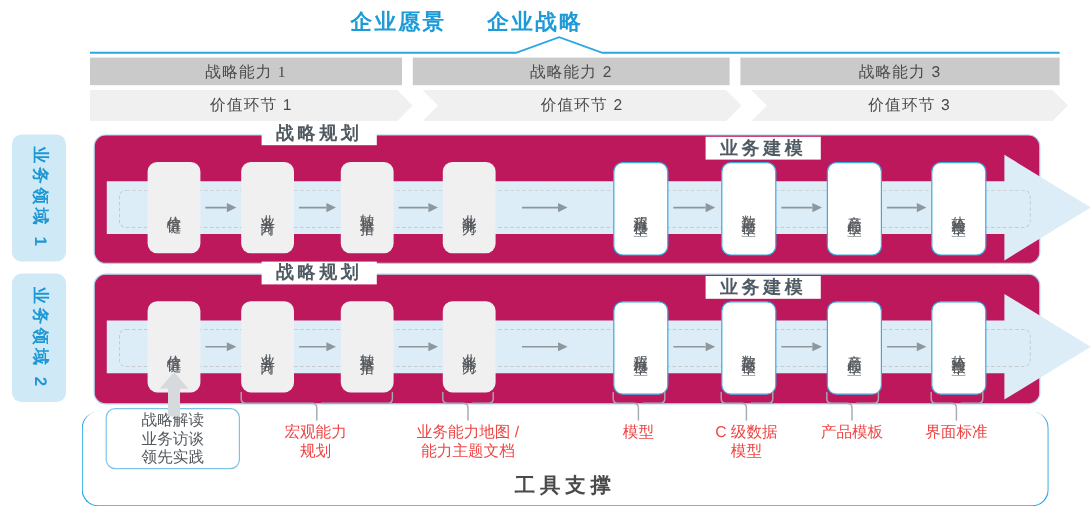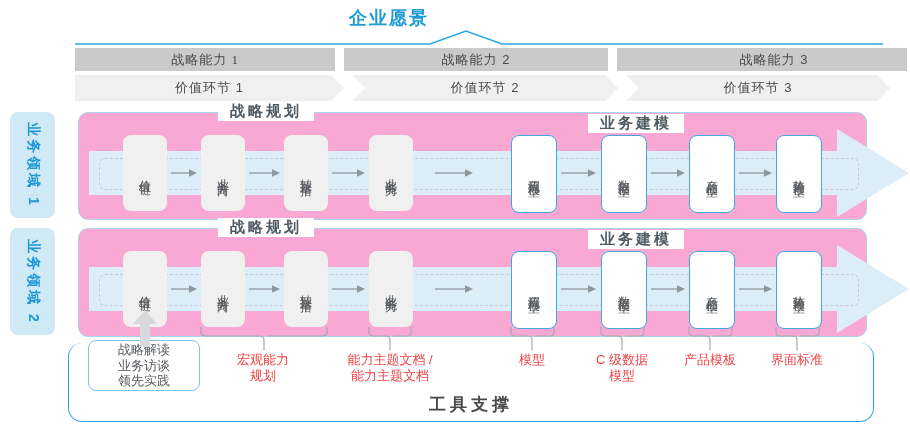--- a/index.html
+++ b/index.html
@@ -5,36 +5,36 @@
   html,body{margin:0;padding:0;background:#fff;}
   .stage{position:relative;width:910px;height:432px;background:#fff;overflow:hidden;
          font-family:"Liberation Sans","DejaVu Sans",sans-serif;color:#4a4a4a;}
   
   .title-bar{position:absolute;top:6px;left:0;width:778px;display:flex;justify-content:center;gap:34px;}
   .title-bar span{font-size:18px;font-weight:bold;color:#1E9BD7;letter-spacing:2px;}
   
   .cap-bar{position:absolute;top:48px;height:23px;background:#CACACA;
            display:flex;align-items:center;justify-content:center;
            font-size:13px;color:#4A4A4A;letter-spacing:1px;}
-  .cap1{left:75px;width:260px;font-family:Liberation Serif, serif;} .cap2{left:344px;width:264px;justify-content:center;} .cap3{left:617px;width:266px;padding-left:24px;}
+  .cap1{left:75px;width:260px;font-family:Liberation Serif, serif;} .cap2{left:344px;width:264px;justify-content:center;} .cap3{left:617px;width:266px;}
   
   .chev{position:absolute;top:75px;height:26px;background:#F0F0F0;
         display:flex;align-items:center;justify-content:center;
         font-size:13px;color:#4A4A4A;letter-spacing:1px;}
   .chev.first{clip-path:polygon(0 0,calc(100% - 13px) 0,100% 50%,calc(100% - 13px) 100%,0 100%);}
   .chev.mid{clip-path:polygon(0 0,calc(100% - 13px) 0,100% 50%,calc(100% - 13px) 100%,0 100%,13px 50%);}
   .chv1{left:75px;width:269px;} .chv2{left:352px;width:266px;} .chv3{left:626px;width:264px;}
   
   .domain{position:absolute;left:10px;width:45px;background:#CFE9F7;border-radius:8px;
           display:flex;align-items:center;justify-content:center;}
   .domain span{transform:rotate(90deg);white-space:nowrap;font-size:14px;font-weight:bold;
                color:#1E97D5;letter-spacing:3px;}
   .dom1{top:112px;height:106px;} .dom2{top:228px;height:107px;}
   
-  .panel{position:absolute;left:78px;width:787px;background:#f9a8d4;
+  .panel{position:absolute;left:78px;width:787px;background:#be185d;
          border:1.3px solid #A9D6EC;border-radius:10px;text-align:center;}
   .panel1{top:112px;height:106px;} .panel2{top:228px;height:107px;}
   .phead{position:absolute;top:-11px;transform:translateX(-50%);background:#fff;
          padding:0 12px;font-size:15px;font-weight:bold;color:#4F5A63;letter-spacing:3px;z-index:5;}
   .ph-plan{left:187px;} .ph-model{left:557px;margin-top:12px;}
   .bigarrow{position:absolute;left:0;top:0;overflow:visible;z-index:1;}
   .dashed{position:absolute;left:20px;top:45px;width:758px;height:30px;
           border:1.5px dashed #C7CBCE;border-radius:6px;z-index:2;}
   .pbox{position:absolute;top:22px;width:44px;height:76px;border-radius:8px;
         display:flex;align-items:center;justify-content:center;z-index:3;}
@@ -64,20 +64,21 @@
   
   .fg{position:absolute;left:0;top:0;z-index:6;pointer-events:none;}
 </style>
 </head>
 <body>
 
 <div class="stage">
 
   <div class="title-bar">
     <span>企业愿景</span>
+    <span>企业战略</span>
   </div>
 
   <div class="cap-bar cap1">
     <span>战略能力 1</span>
   </div>
   <div class="cap-bar cap2">
     <span>战略能力 2</span>
   </div>
   <div class="cap-bar cap3">
     <span>战略能力 3</span>
@@ -230,21 +231,21 @@
     <span>战略解读</span>
     <span>业务访谈</span>
     <span>领先实践</span>
   </div>
 
   <div class="dlabel dl1">
     <div>宏观能力</div>
     <div>规划</div>
   </div>
   <div class="dlabel dl2">
-    <div>能力主题文档 /</div>
+    <div>业务能力地图 /</div>
     <div>能力主题文档</div>
   </div>
   <div class="dlabel dl3">
     <div>模型</div>
   </div>
   <div class="dlabel dl4">
     <div>C 级数据</div>
     <div>模型</div>
   </div>
   <div class="dlabel dl5">

